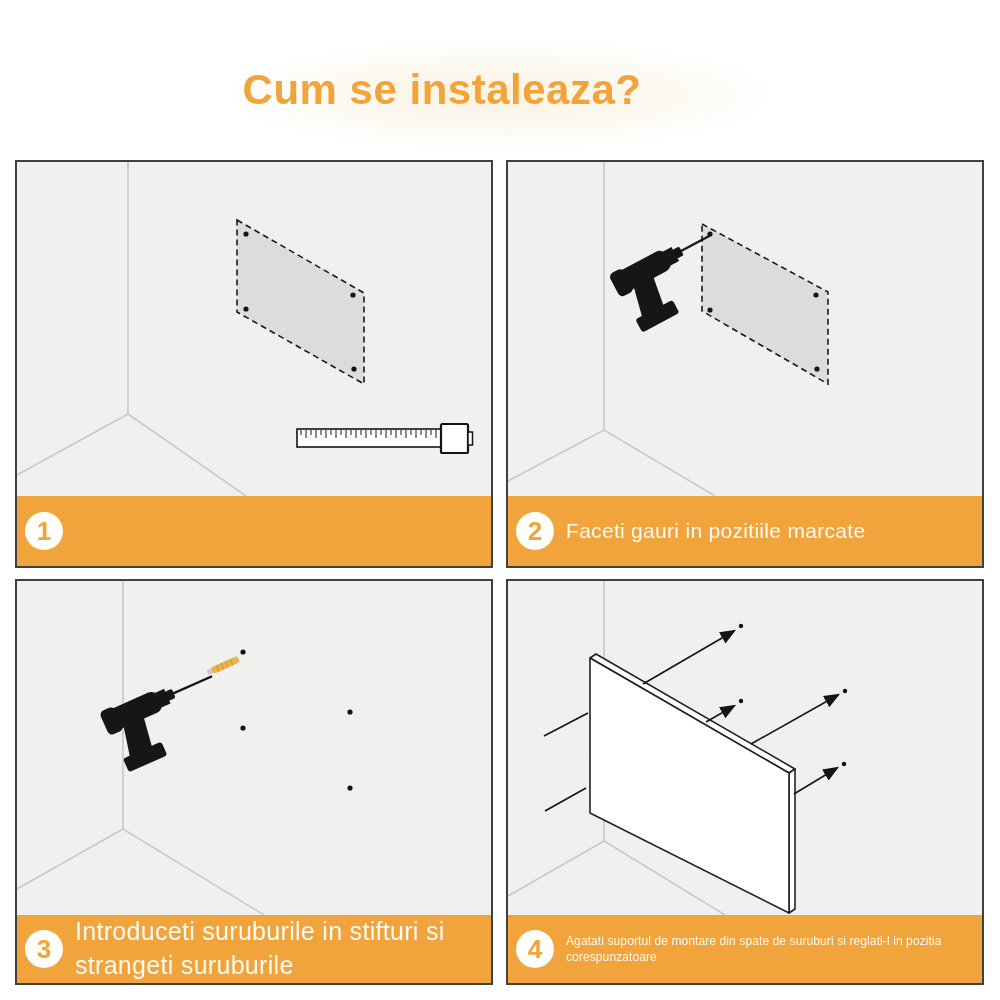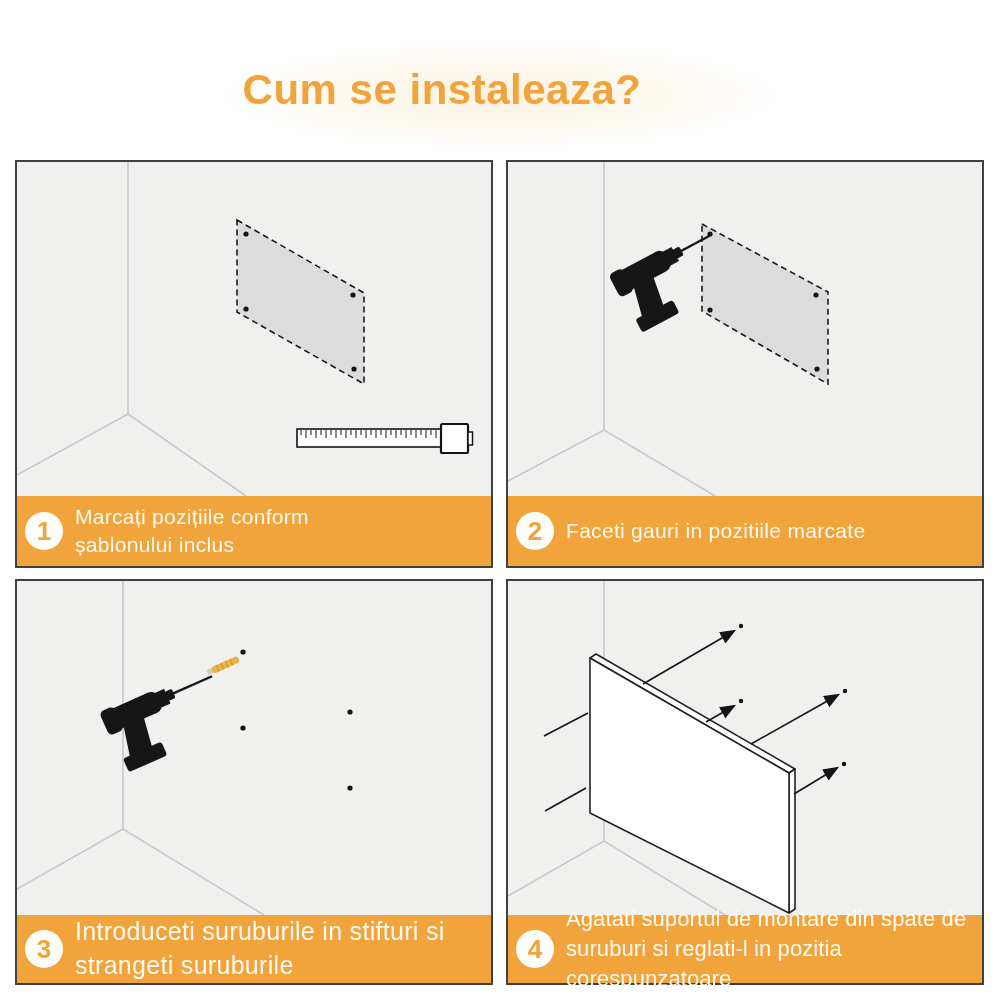--- a/index.html
+++ b/index.html
@@ -18,21 +18,21 @@
   .illus{flex:1 1 auto;line-height:0;}
   .caption{flex:0 0 auto;display:flex;align-items:center;background:#f2a43c;}
   .p1 .caption,.p2 .caption{height:70px;}
   .p3 .caption,.p4 .caption{height:68px;}
   .num{flex:0 0 auto;width:38px;height:38px;margin-left:8px;border-radius:50%;background:#fdfdfa;
     color:#f2a43c;font-size:26px;font-weight:bold;display:flex;align-items:center;justify-content:center;}
   .cap-text{margin:0 6px 0 12px;color:#fcfaf2;font-weight:400;letter-spacing:0.3px;line-height:1.35;}
   .cap1{font-size:21px;max-width:300px;}
   .cap2{font-size:21px;}
   .cap3{font-size:25px;max-width:412px;}
-  .cap4{font-size:22px;max-width:432px;letter-spacing:0.1px;}
+  .cap4{font-size:12px;max-width:432px;letter-spacing:0.1px;}
   svg{display:block;}
   .wall-line{stroke:#c9c9c9;stroke-width:1.6;fill:none;}
   .tmpl{fill:#dcdcdc;stroke:#1a1a1a;stroke-width:1.6;stroke-dasharray:6 4;}
   .hole{fill:#141414;}
   .ink{stroke:#141414;fill:none;}
   .drill{fill:#161616;}
   .board{fill:#ffffff;stroke:#222222;stroke-width:1.6;stroke-linejoin:round;}
 </style>
 </head>
 <body>
@@ -56,21 +56,20 @@
         <g>
           <rect x="280" y="267" width="144" height="18" fill="#ffffff" stroke="#141414" stroke-width="1.6"></rect>
           <path id="ruler-ticks" stroke="#141414" stroke-width="1" fill="none" d="M284,268 v5 M289,268 v8 M294,268 v5 M299,268 v8 M304,268 v5 M309,268 v8 M314,268 v5 M319,268 v8 M324,268 v5 M329,268 v8 M334,268 v5 M339,268 v8 M344,268 v5 M349,268 v8 M354,268 v5 M359,268 v8 M364,268 v5 M369,268 v8 M374,268 v5 M379,268 v8 M384,268 v5 M389,268 v8 M394,268 v5 M399,268 v8 M404,268 v5 M409,268 v8 M414,268 v5 M419,268 v8 "></path>
           <rect x="424" y="262" width="27" height="29" rx="1.5" fill="#ffffff" stroke="#141414" stroke-width="2.2"></rect>
           <rect x="451" y="270" width="4.5" height="13" fill="#ffffff" stroke="#141414" stroke-width="1.5"></rect>
         </g>
       </svg>
     </div>
     <div class="caption">
       <div class="num">1</div>
-      <p class="cap-text cap1">Marcați pozițiile conform șablonului inclus</p>
     </div>
   </section>
 
   <section class="panel p2">
     <div class="illus">
       <svg width="474" height="334" viewBox="0 0 474 334">
         <path class="wall-line" d="M96,0 V268 M96,268 L0,319 M96,268 L207,334"></path>
         <polygon class="tmpl" points="194,62 320,130 320,222 194,149"></polygon>
         <g>
           <circle class="hole" cx="202" cy="72" r="2.6"></circle>

